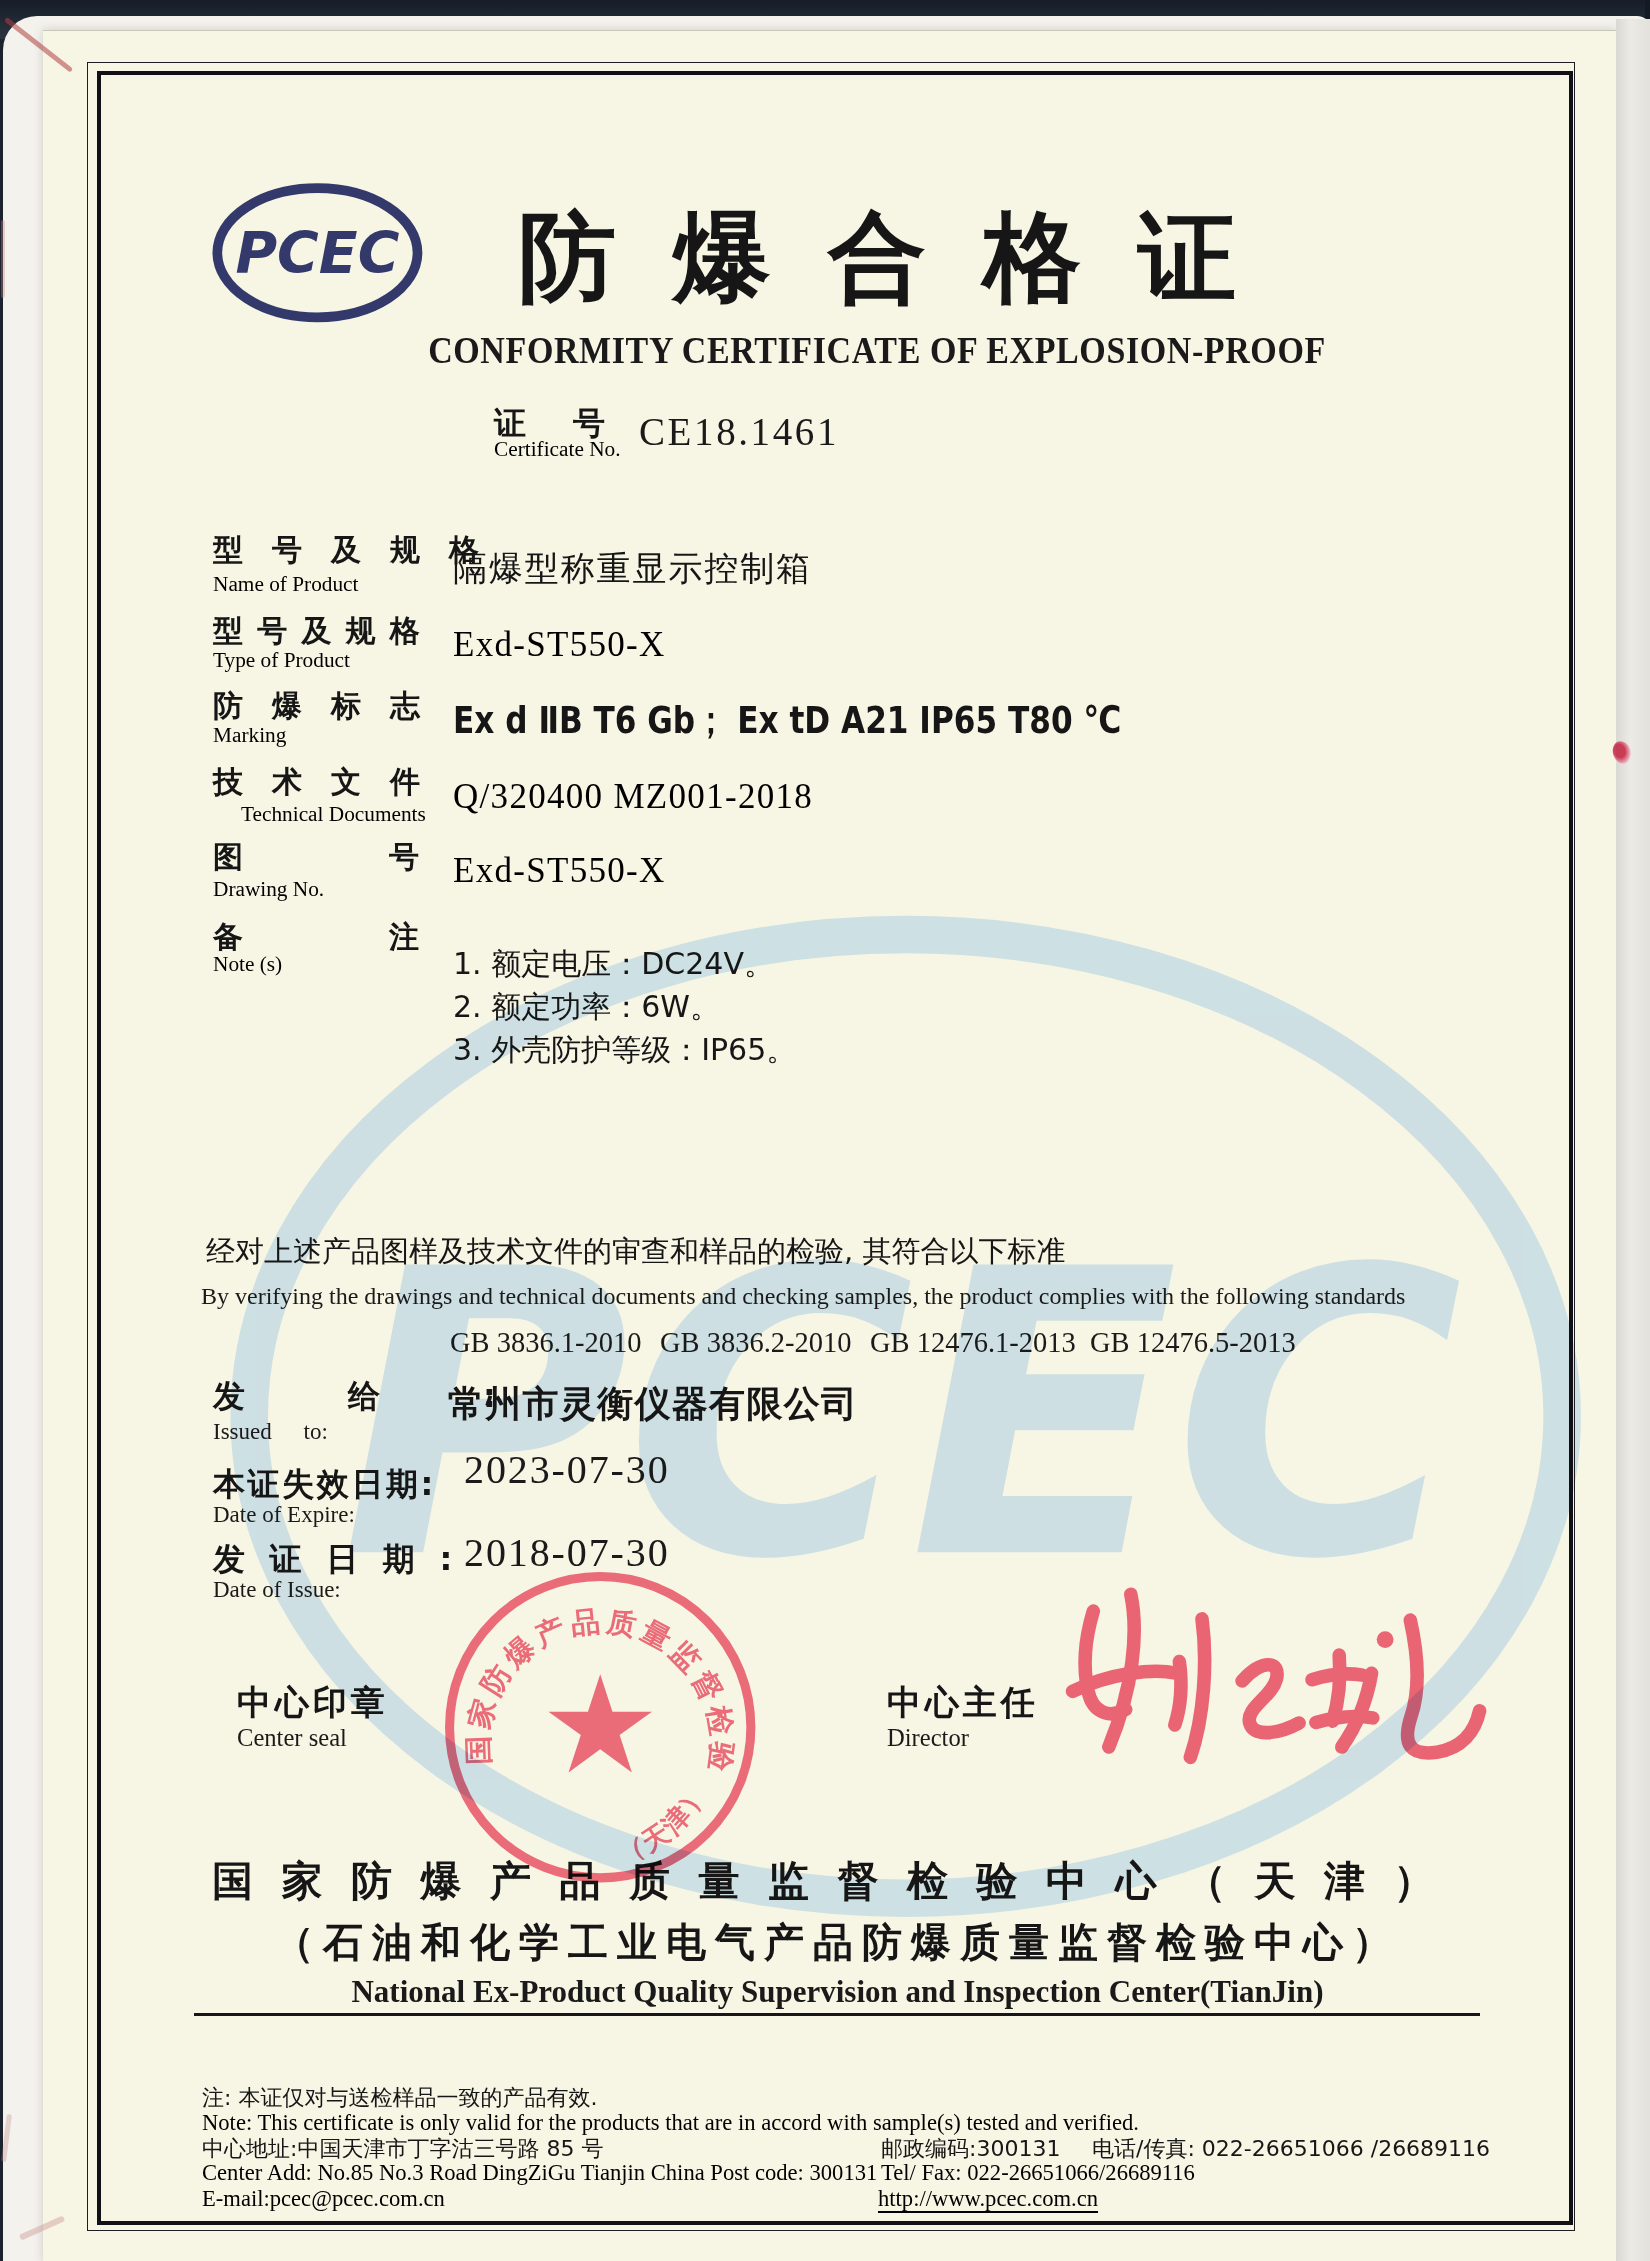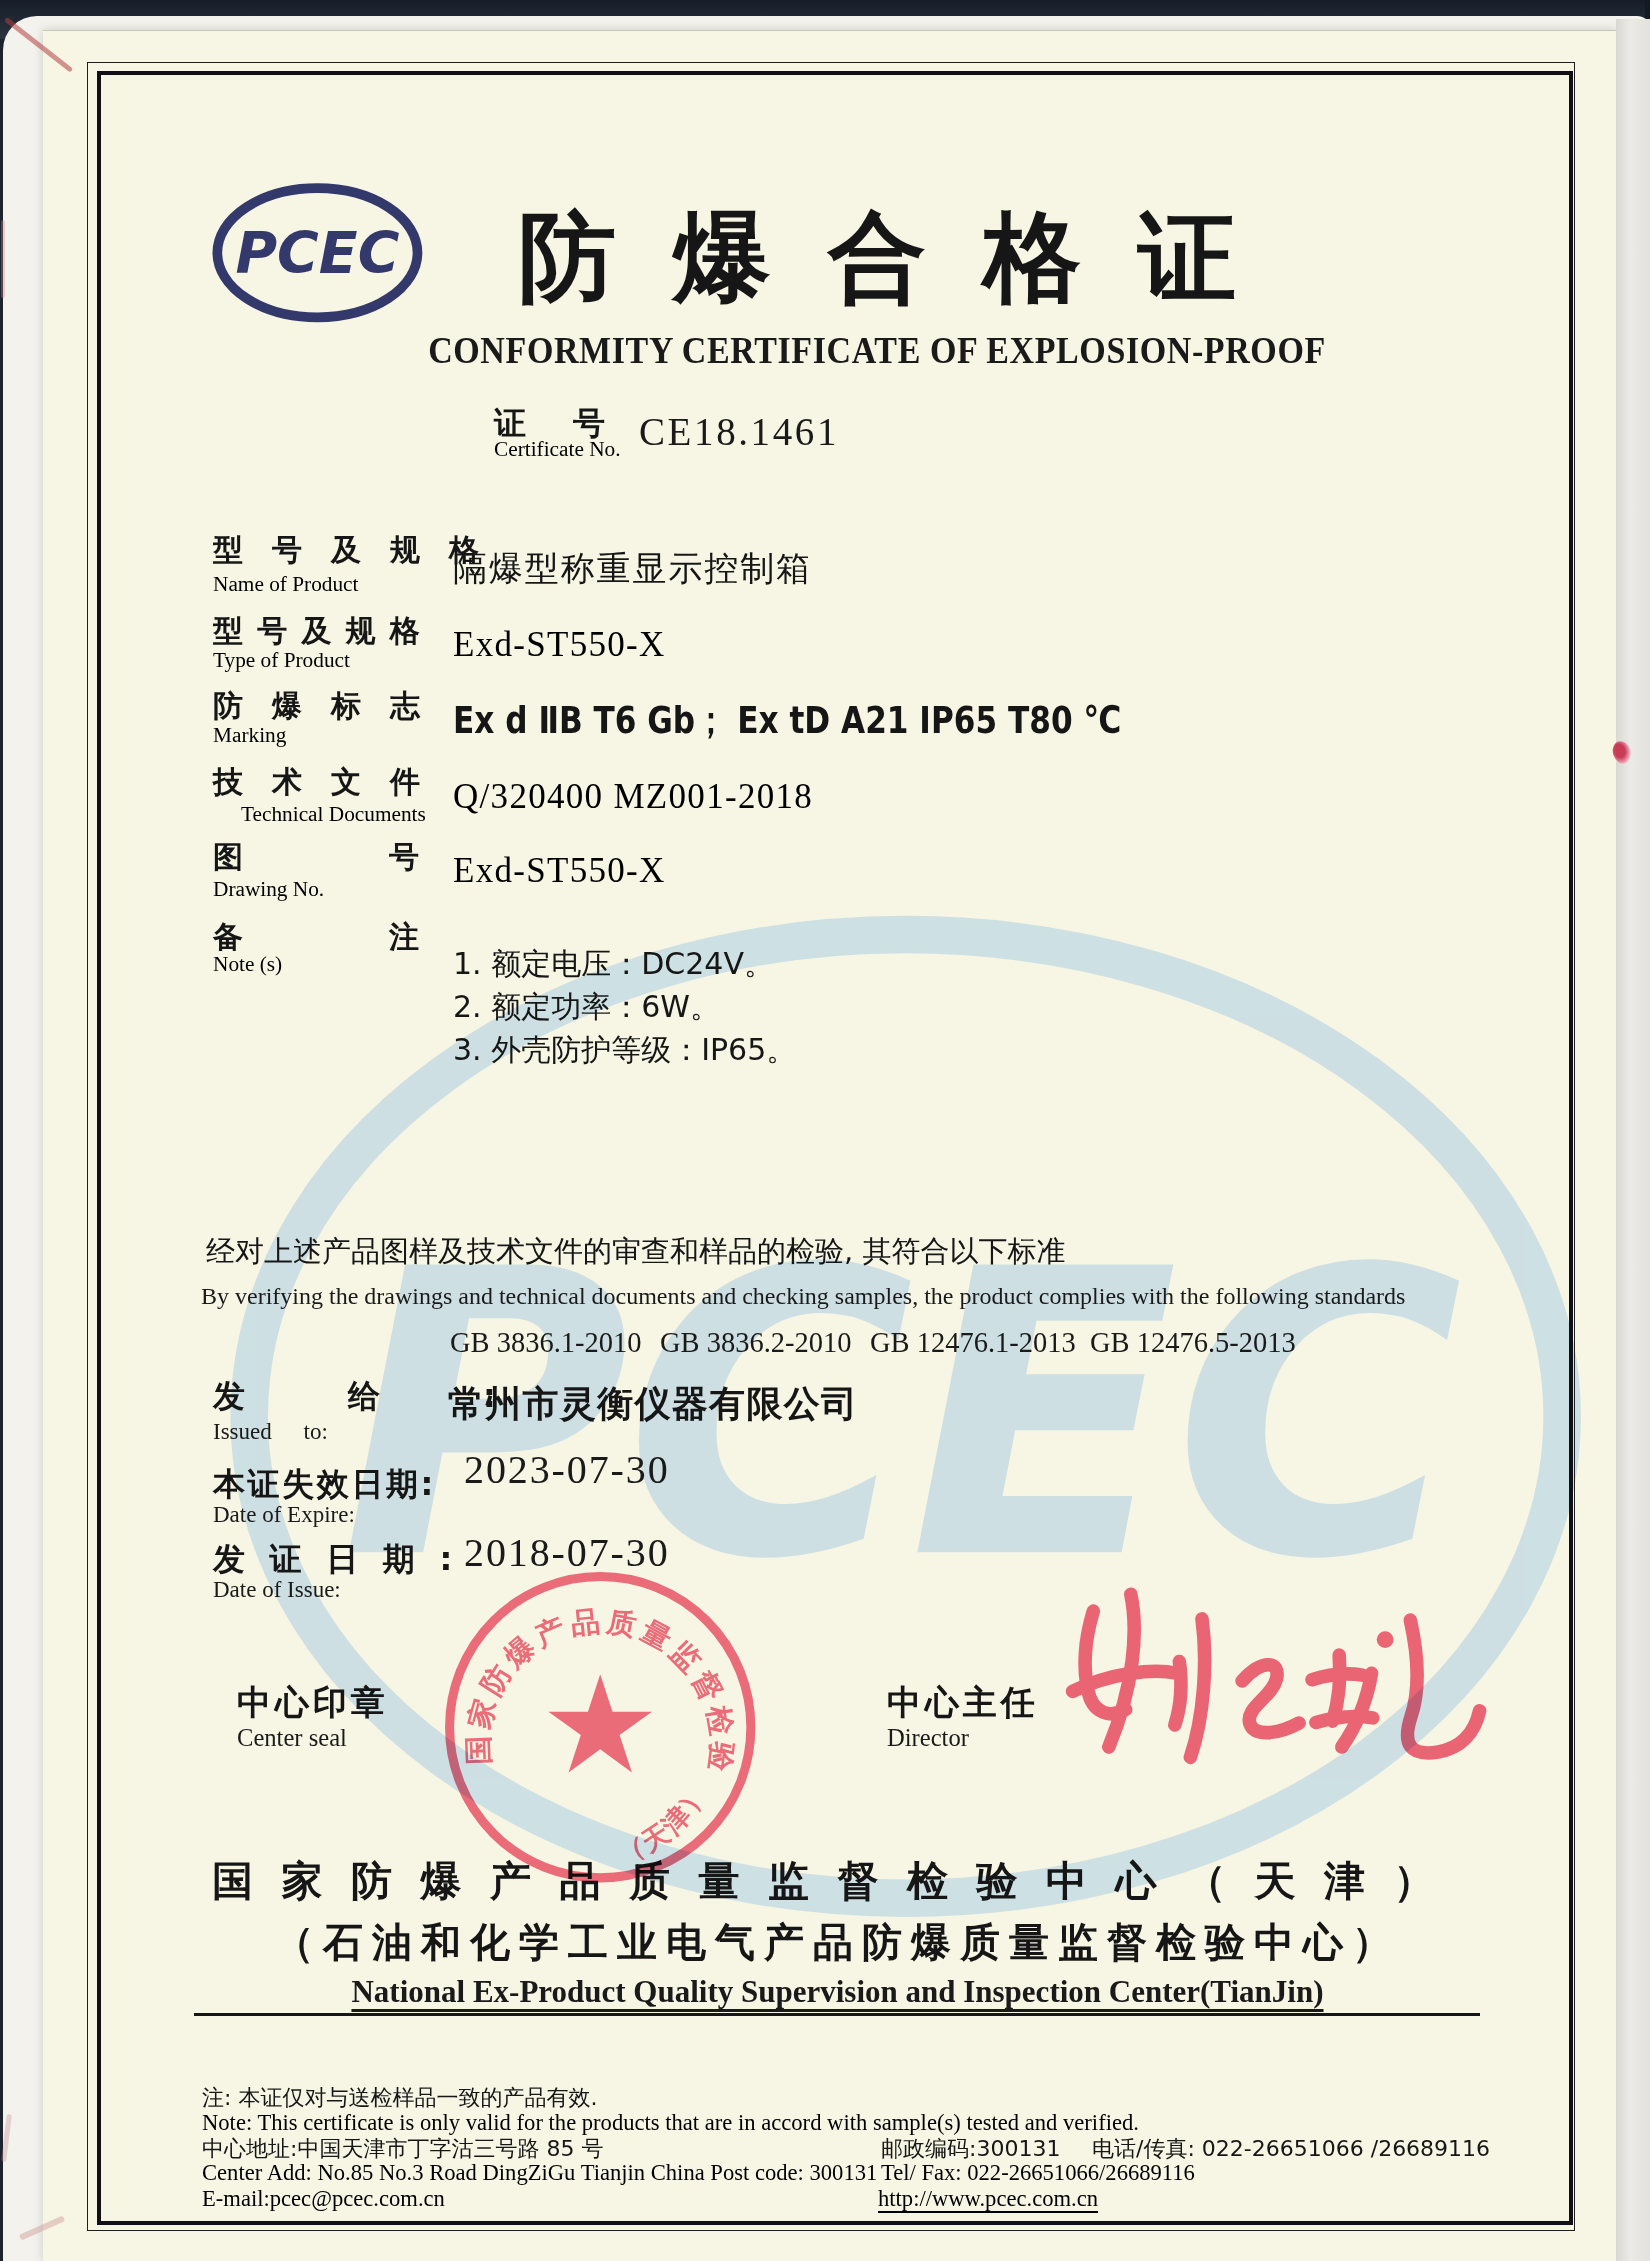--- a/index.html
+++ b/index.html
@@ -108,21 +108,21 @@
   <div class="abs zh" style="left:213px;top:1538px;font-size:32px;font-weight:bold;letter-spacing:24.6px;white-space:nowrap;">发证日期:</div>
   <div class="abs serif" style="left:213px;top:1577px;font-size:23px;white-space:nowrap;">Date of Issue:</div>
 
   <div class="abs zh" style="left:237px;top:1680px;font-size:34px;font-weight:bold;letter-spacing:3.9px;">中心印章</div>
   <div class="abs serif" style="left:237px;top:1724px;font-size:24.6px;">Center seal</div>
   <div class="abs zh" style="left:887px;top:1680px;font-size:34px;font-weight:bold;letter-spacing:3.9px;">中心主任</div>
   <div class="abs serif" style="left:887px;top:1724px;font-size:24.6px;">Director</div>
 
   <div class="abs zh center-wrap" style="top:1854px;font-size:41px;font-weight:bold;letter-spacing:28.5px;">国家防爆产品质量监督检验中心（天津）</div>
   <div class="abs zh center-wrap" style="top:1915px;font-size:40px;font-weight:bold;letter-spacing:9px;">（石油和化学工业电气产品防爆质量监督检验中心）</div>
-  <div class="abs serif center-wrap" style="top:1974px;font-size:31px;font-weight:bold;text-decoration:underline;text-underline-offset:6.5px;">National Ex-Product Quality Supervision and Inspection Center(TianJin)</div>
+  <div class="abs serif center-wrap" style="top:1974px;font-size:31px;font-weight:bold;text-underline-offset:6.5px;">National Ex-Product Quality Supervision and Inspection Center(TianJin)</div>
   <div class="abs" style="left:194px;top:2013px;width:1286px;height:3.2px;background:#15151a;"></div>
 
   <div class="abs zh ftr-zh" style="left:202px;top:2083px;">注: 本证仅对与送检样品一致的产品有效.</div>
   <div class="abs ftr-en" style="left:202px;top:2110px;">Note: This certificate is only valid for the products that are in accord with sample(s) tested and verified.</div>
   <div class="abs zh ftr-zh" style="left:202px;top:2134px;">中心地址:中国天津市丁字沽三号路 85 号</div>
   <div class="abs zh ftr-zh" style="left:881px;top:2134px;">邮政编码:300131</div>
   <div class="abs zh ftr-zh" style="left:1092px;top:2134px;">电话/传真: 022-26651066 /26689116</div>
   <div class="abs ftr-en" style="left:202px;top:2160px;">Center Add: No.85 No.3 Road DingZiGu Tianjin China Post code: 300131</div>
   <div class="abs ftr-en" style="left:881px;top:2160px;">Tel/ Fax: 022-26651066/26689116</div>
   <div class="abs ftr-en" style="left:202px;top:2186px;">E-mail:pcec@pcec.com.cn</div>

